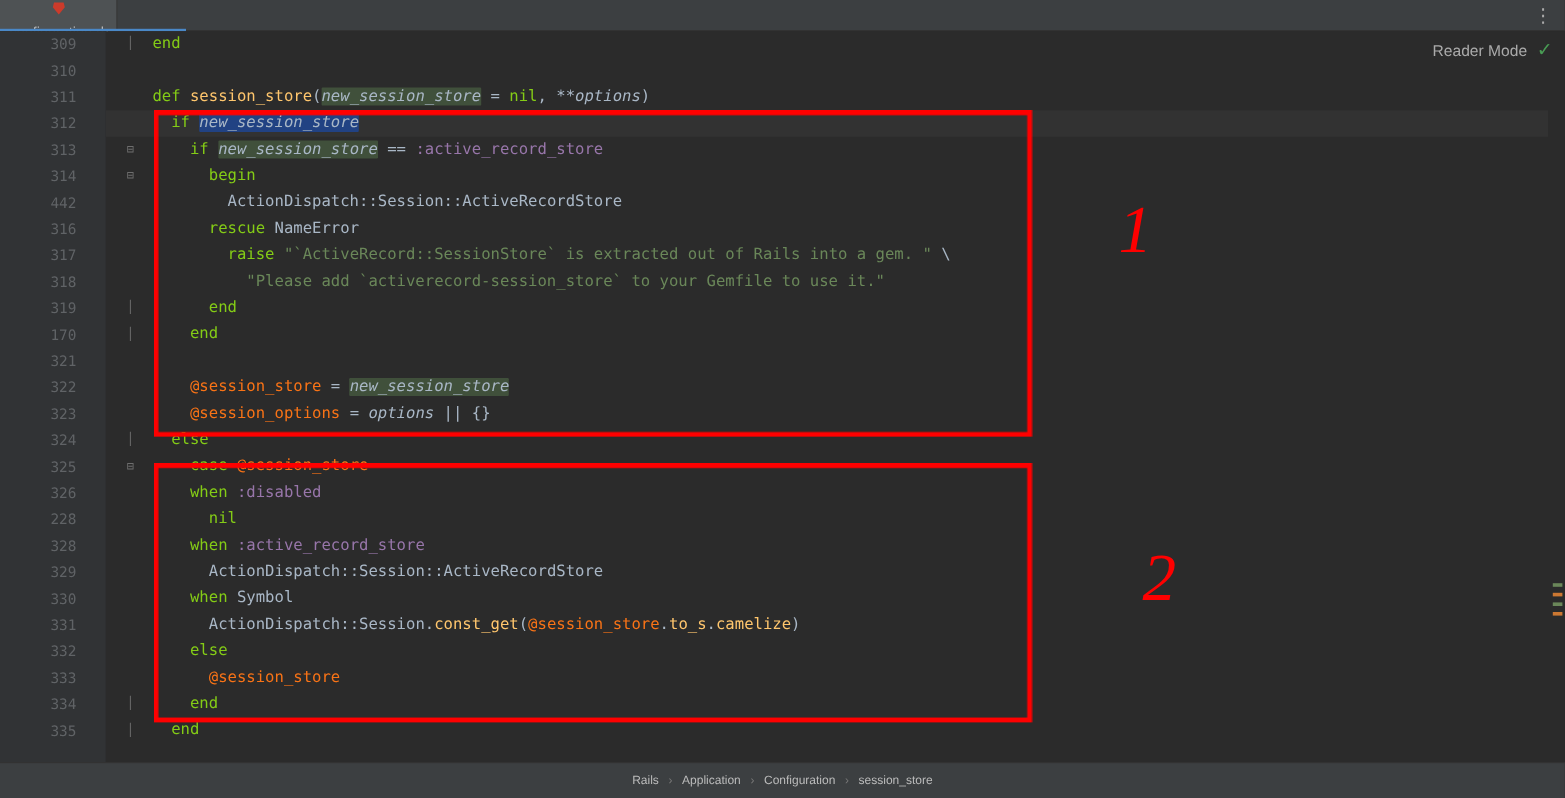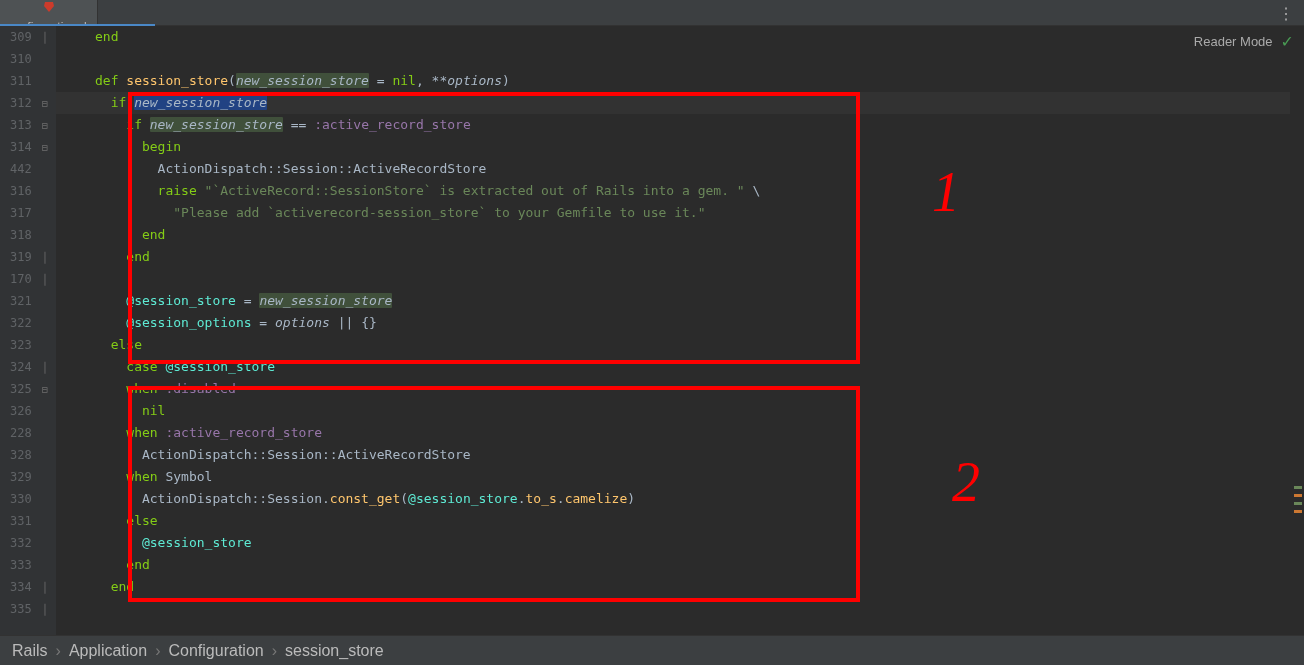--- a/index.html
+++ b/index.html
@@ -68,21 +68,21 @@
   .gutter {
     display: flex;
     background: #313335;
     font-family: 'Consolas','Menlo',monospace;
     font-size: 12px;
     color: #606366;
     user-select: none;
   }
   .line-nums { text-align: right; padding: 0 8px 0 10px; }
   .fold-col { width: 16px; position: relative; }
-  .gutter-row { height: 22px; line-height: 22px; position: relative; }
+  .gutter-row { height: 22px; line-height: 22px; position: relative; margin-left: 32px; }
   .fold-mark {
     position: absolute; left: 2px; top: 50%; transform: translateY(-50%);
     width: 9px; height: 9px; color: #6e6e6e; font-size: 10px; line-height: 9px;
   }
   .code-area {
     flex: 1;
     font-family: 'Consolas','Menlo',monospace;
     font-size: 13px;
     position: relative;
     overflow: hidden;
@@ -92,21 +92,21 @@
     white-space: pre;
     padding-left: 8px;
     position: relative;
   }
   .caret-line { background: #323232; }
   .t-kw { color: #84cc16; }
   .t-str { color: #6a8759; }
   .t-sym { color: #9876aa; }
   .t-const { color: #a9b7c6; }
   .t-param { color: #a9b7c6; font-style: italic; }
-  .t-ivar { color: #5eead4; }
+  .t-ivar { color: #f97316; }
   .t-method { color: #ffc66d; }
   .t-op { color: #a9b7c6; }
   .hl-token { background: #40503b; color: #a9b7c6; font-style: italic; border-radius: 1px; }
   .hl-caret { background: #214283; border-radius:1px; font-style: italic; }
 
   .annot-box {
     position: absolute;
     border: 4px solid #ff0000;
     pointer-events: none;
     z-index: 3;
@@ -125,22 +125,23 @@
     position: absolute; right: 0; top: 26px; bottom: 30px;
     width: 14px; background: #2b2b2b;
   }
   .stripe-mark { position: absolute; right: 2px; width: 8px; height: 3px; }
 
   .breadcrumb {
     position: absolute; left: 0; right: 0; bottom: 0;
     height: 30px; background: #3c3f41;
     border-top: 1px solid #323232;
     display: flex; align-items: center;
-    font-size: 16px; color: #bbb;
+    font-size: 10px; color: #bbb;
     padding: 0 8px;
+    justify-content: center;
   }
   .crumb { display: flex; align-items: center; cursor: pointer; padding: 0 4px; }
   .crumb-sep { color: #777; padding: 0 4px; }
 </style>
 </head>
 <body>
 
 <div class="tab-bar">
   <div class="tab">
     <span class="tab-icon">
@@ -248,20 +249,21 @@
     <div class="annot-box" id="annot-box2" style="position: fixed; top: 386px; left: 128px; width: 732px; height: 216px;"></div>
     <div class="annot-num" id="annot-num1" style="position: fixed; top: 160px; left: 932px;">1</div>
     <div class="annot-num" id="annot-num2" style="position: fixed; top: 450px; left: 952px;">2</div>
   <div class="code-line"><span>    </span><span class="t-kw">end</span></div>
       <div class="code-line"><span></span></div>
       <div class="code-line"><span>    </span><span class="t-kw">def</span><span> </span><span class="t-method">session_store</span><span class="t-op">(</span><span class="hl-token">new_session_store</span><span class="t-op"> = </span><span class="t-kw">nil</span><span class="t-op">, **</span><span class="t-param">options</span><span class="t-op">)</span></div>
       <div class="code-line caret-line"><span>      </span><span class="t-kw">if</span><span> </span><span class="hl-caret">new_session_store</span></div>
       <div class="code-line"><span>        </span><span class="t-kw">if</span><span> </span><span class="hl-token">new_session_store</span><span class="t-op"> == </span><span class="t-sym">:active_record_store</span></div>
       <div class="code-line"><span>          </span><span class="t-kw">begin</span></div>
       <div class="code-line"><span class="t-const">            ActionDispatch</span><span class="t-op">::</span><span class="t-const">Session</span><span class="t-op">::</span><span class="t-const">ActiveRecordStore</span></div>
+      <div class="code-line"><span>          </span><span class="t-kw">rescue</span><span class="t-const"> NameError</span></div>
       <div class="code-line"><span>            </span><span class="t-kw">raise</span><span> </span><span class="t-str">"`ActiveRecord::SessionStore` is extracted out of Rails into a gem. "</span><span class="t-op"> \</span></div>
       <div class="code-line"><span>              </span><span class="t-str">"Please add `activerecord-session_store` to your Gemfile to use it."</span></div>
       <div class="code-line"><span>          </span><span class="t-kw">end</span></div>
       <div class="code-line"><span>        </span><span class="t-kw">end</span></div>
       <div class="code-line"><span></span></div>
       <div class="code-line"><span>        </span><span class="t-ivar">@session_store</span><span class="t-op"> = </span><span class="hl-token">new_session_store</span></div>
       <div class="code-line"><span>        </span><span class="t-ivar">@session_options</span><span class="t-op"> = </span><span class="t-param">options</span><span class="t-op"> || {}</span></div>
       <div class="code-line"><span>      </span><span class="t-kw">else</span></div>
       <div class="code-line"><span>        </span><span class="t-kw">case</span><span> </span><span class="t-ivar">@session_store</span></div>
       <div class="code-line"><span>        </span><span class="t-kw">when</span><span> </span><span class="t-sym">:disabled</span></div>

